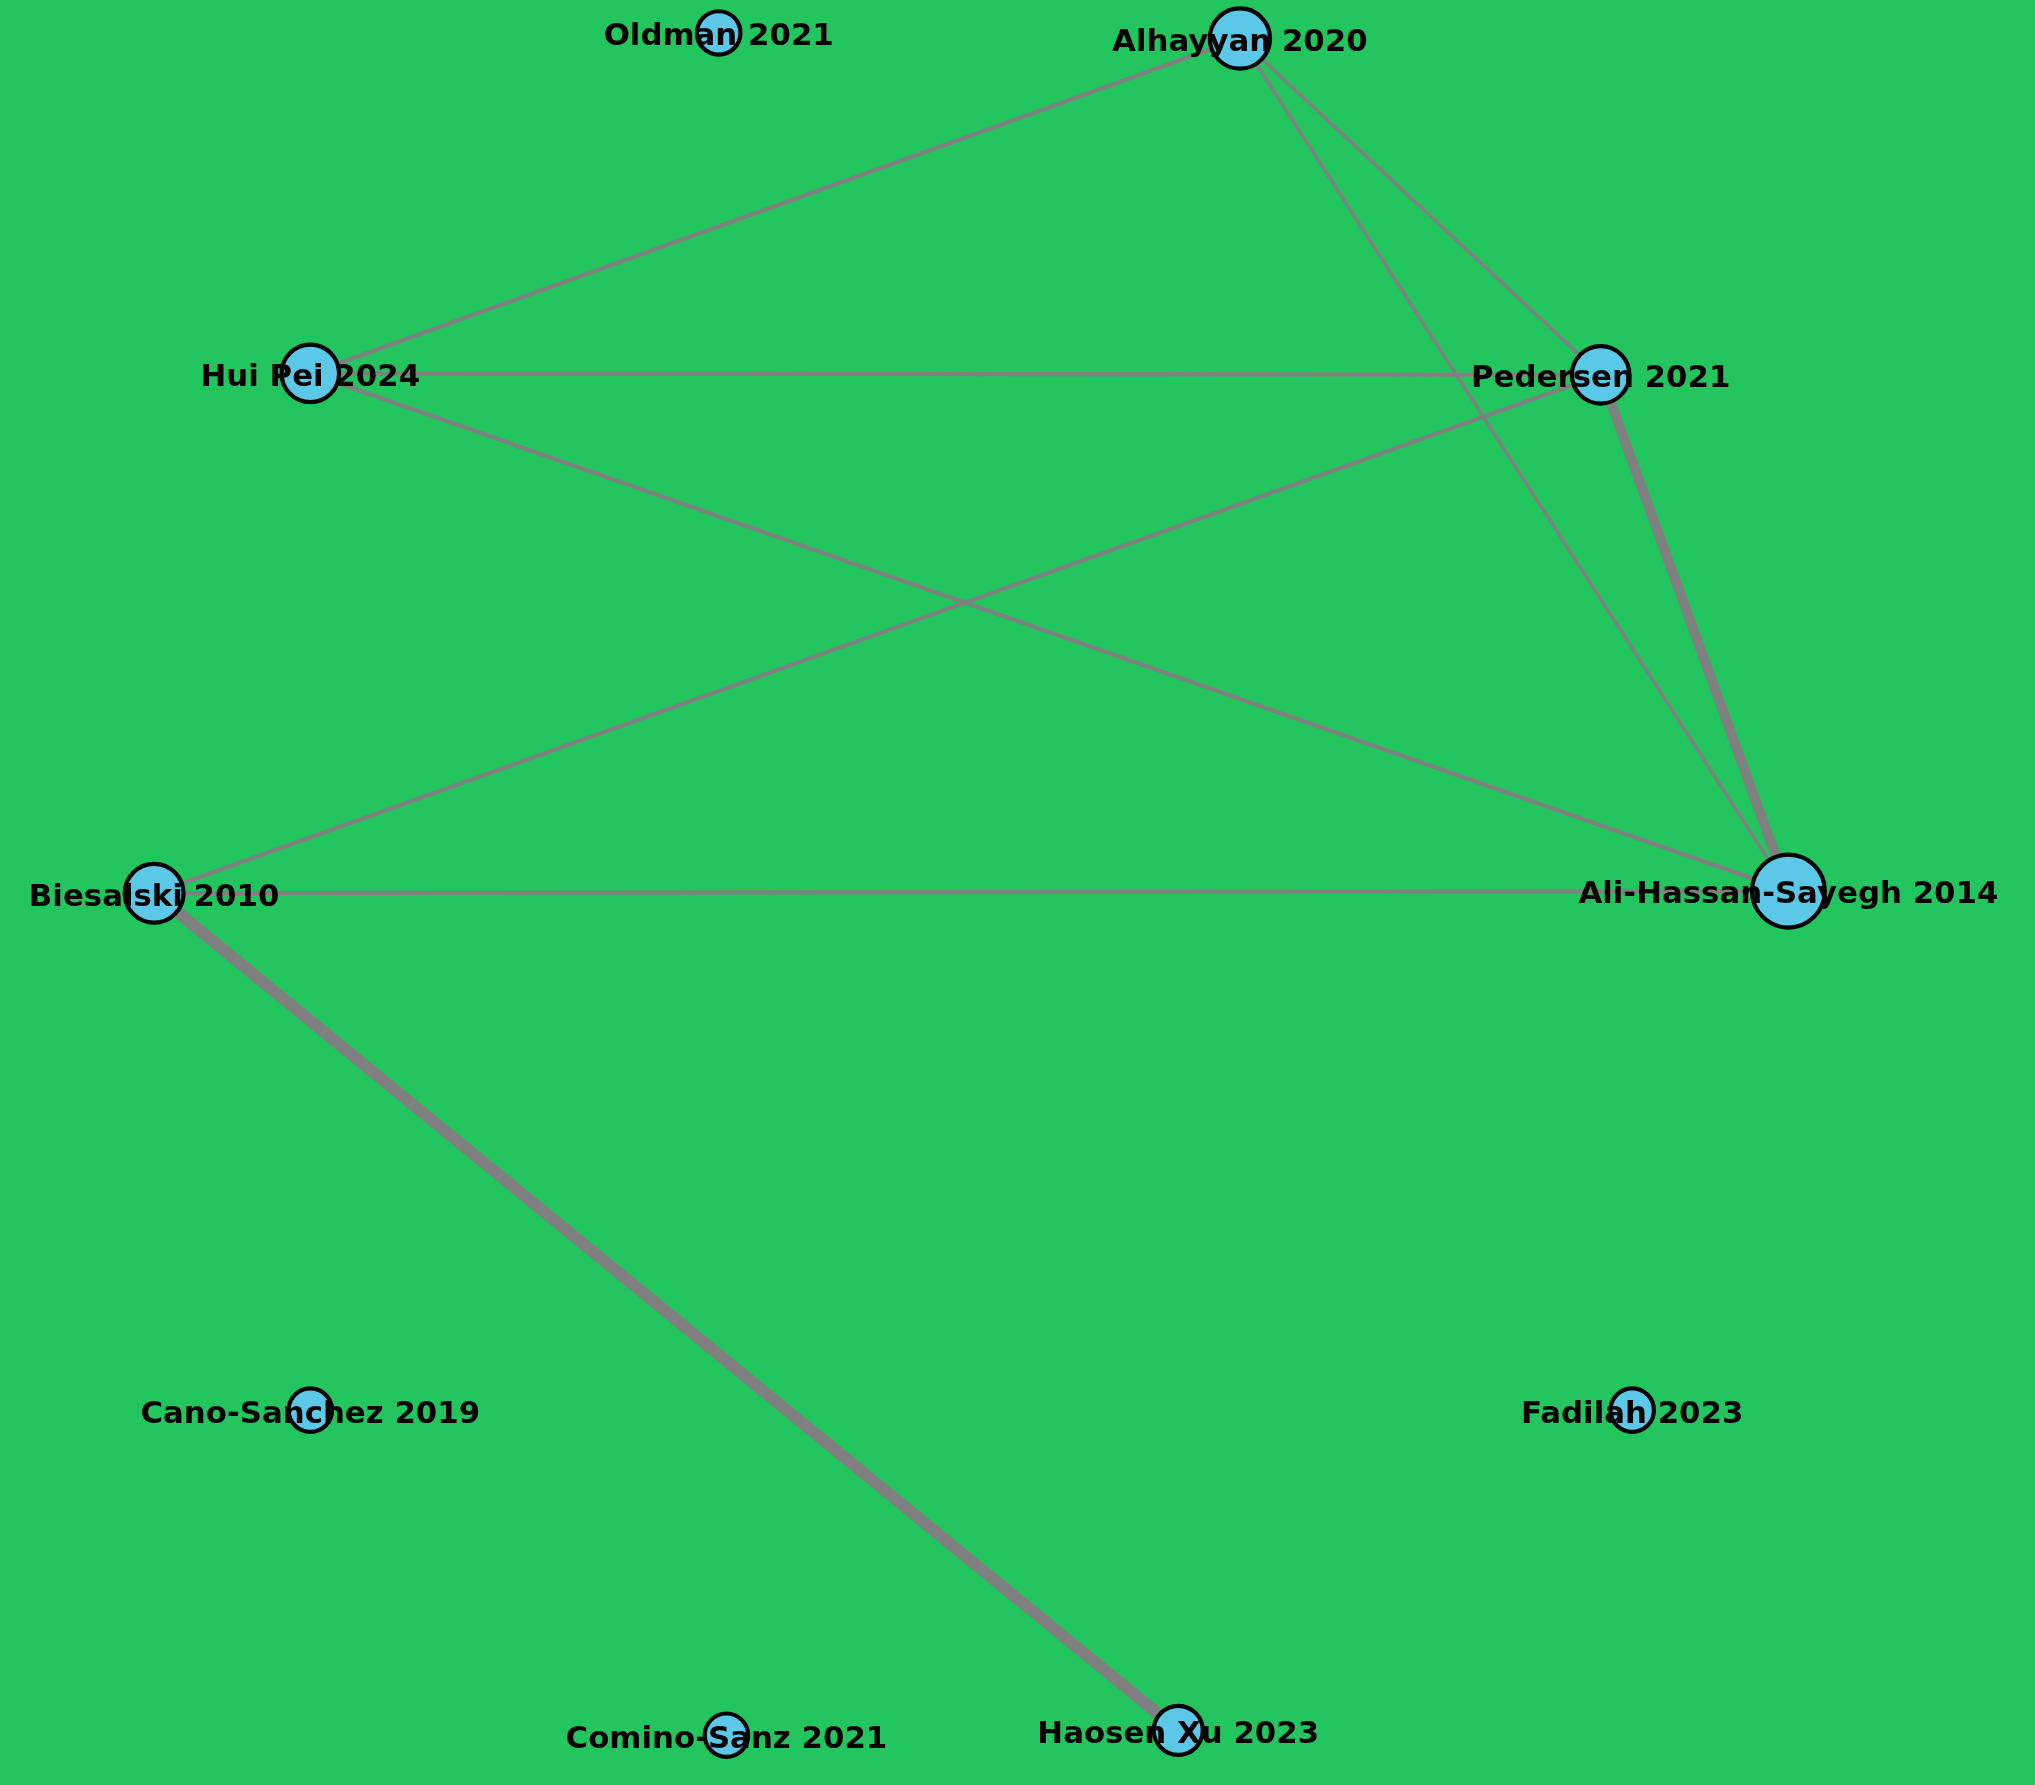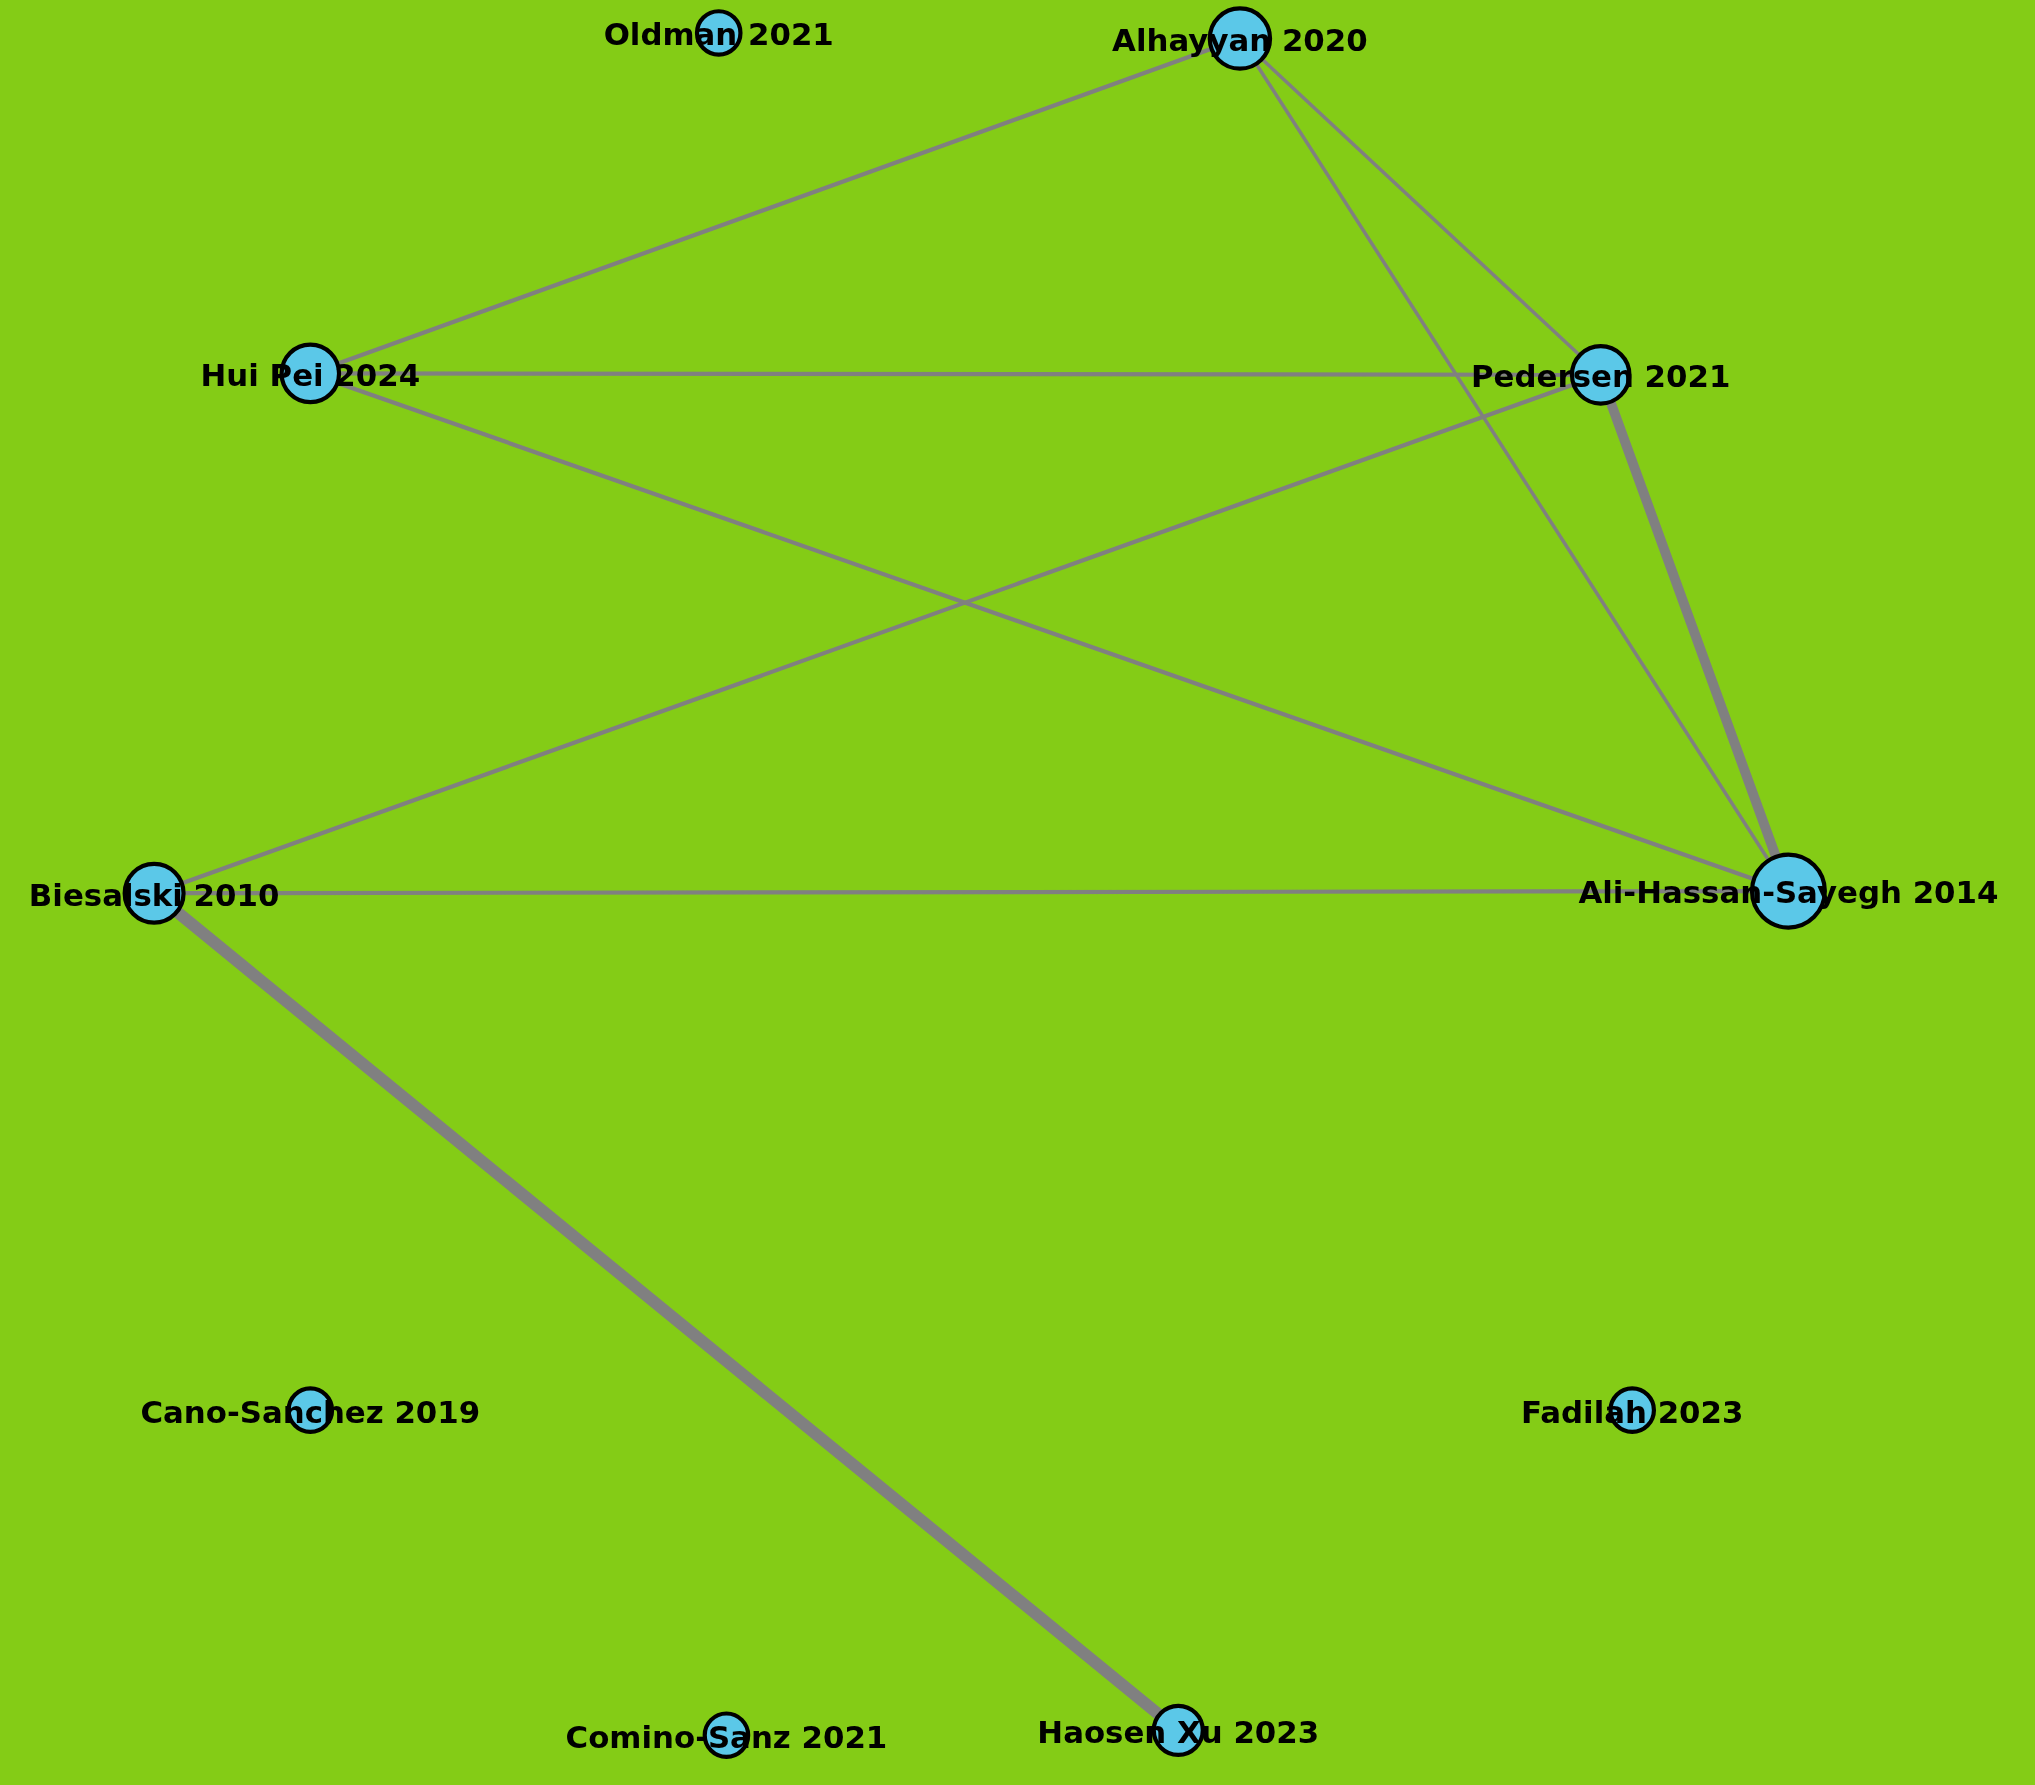--- a/index.html
+++ b/index.html
@@ -11,21 +11,21 @@
   body {
     width: 2035px;
     height: 1785px;
     overflow: hidden;
     font-family: "DejaVu Sans", sans-serif;
   }
   #network-canvas {
     position: relative;
     width: 2035px;
     height: 1785px;
-    background: #84cc16;
+    background: #22c55e;
   }
   #network-svg {
     position: absolute;
     top: 0;
     left: 0;
     width: 2035px;
     height: 1785px;
     display: block;
   }
   .node-label {

